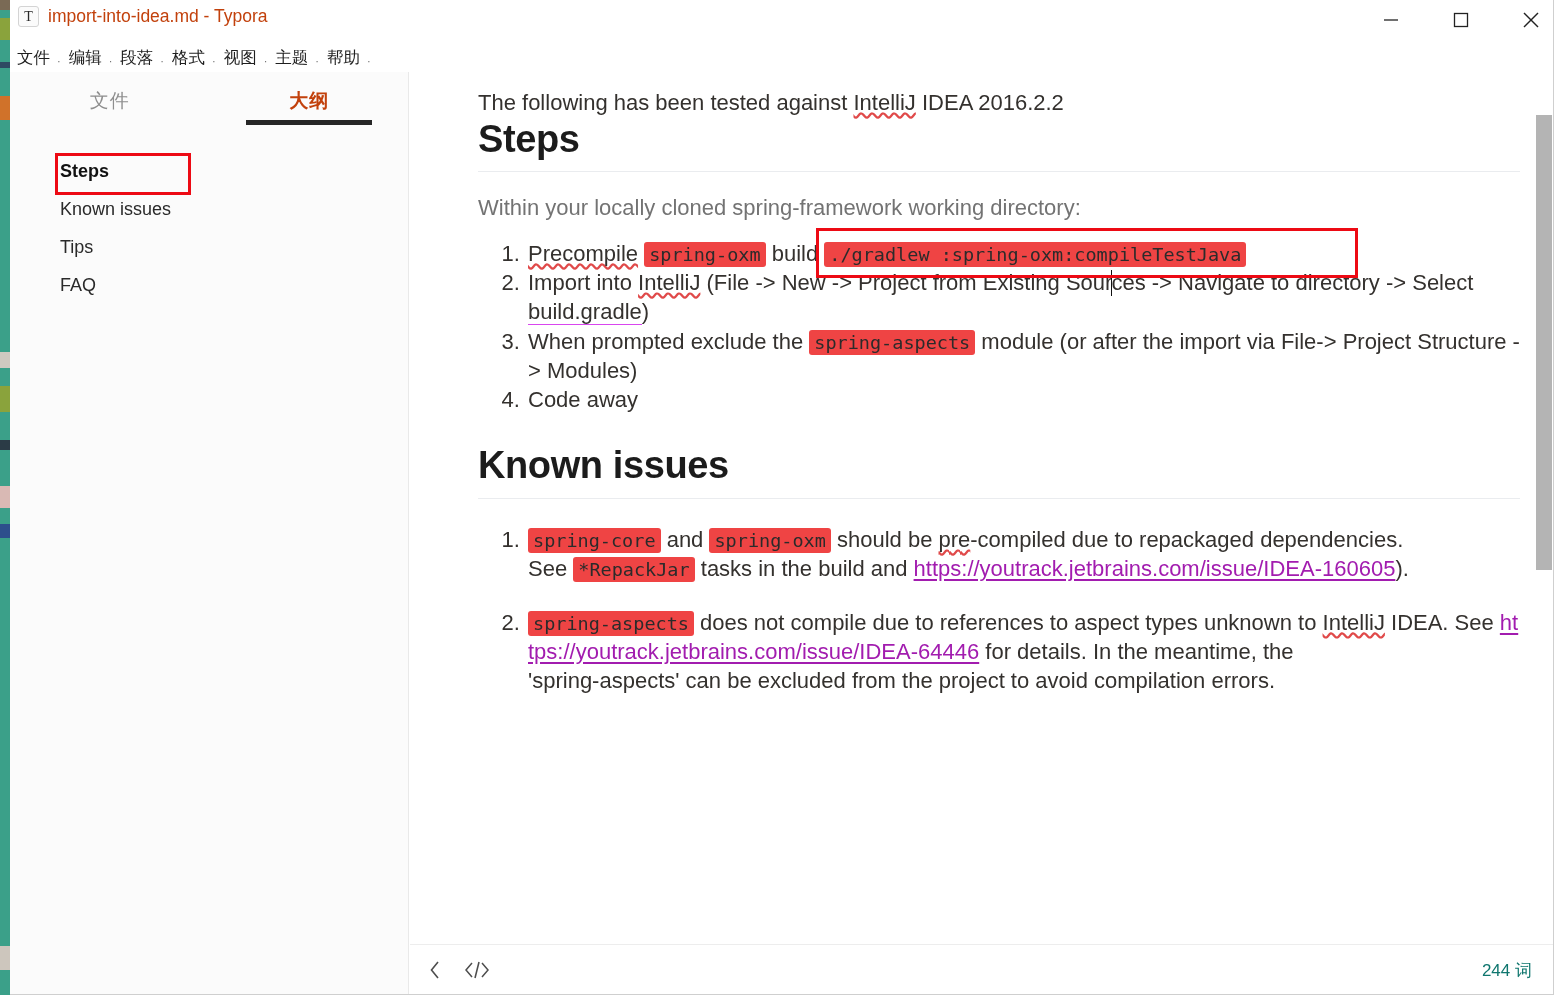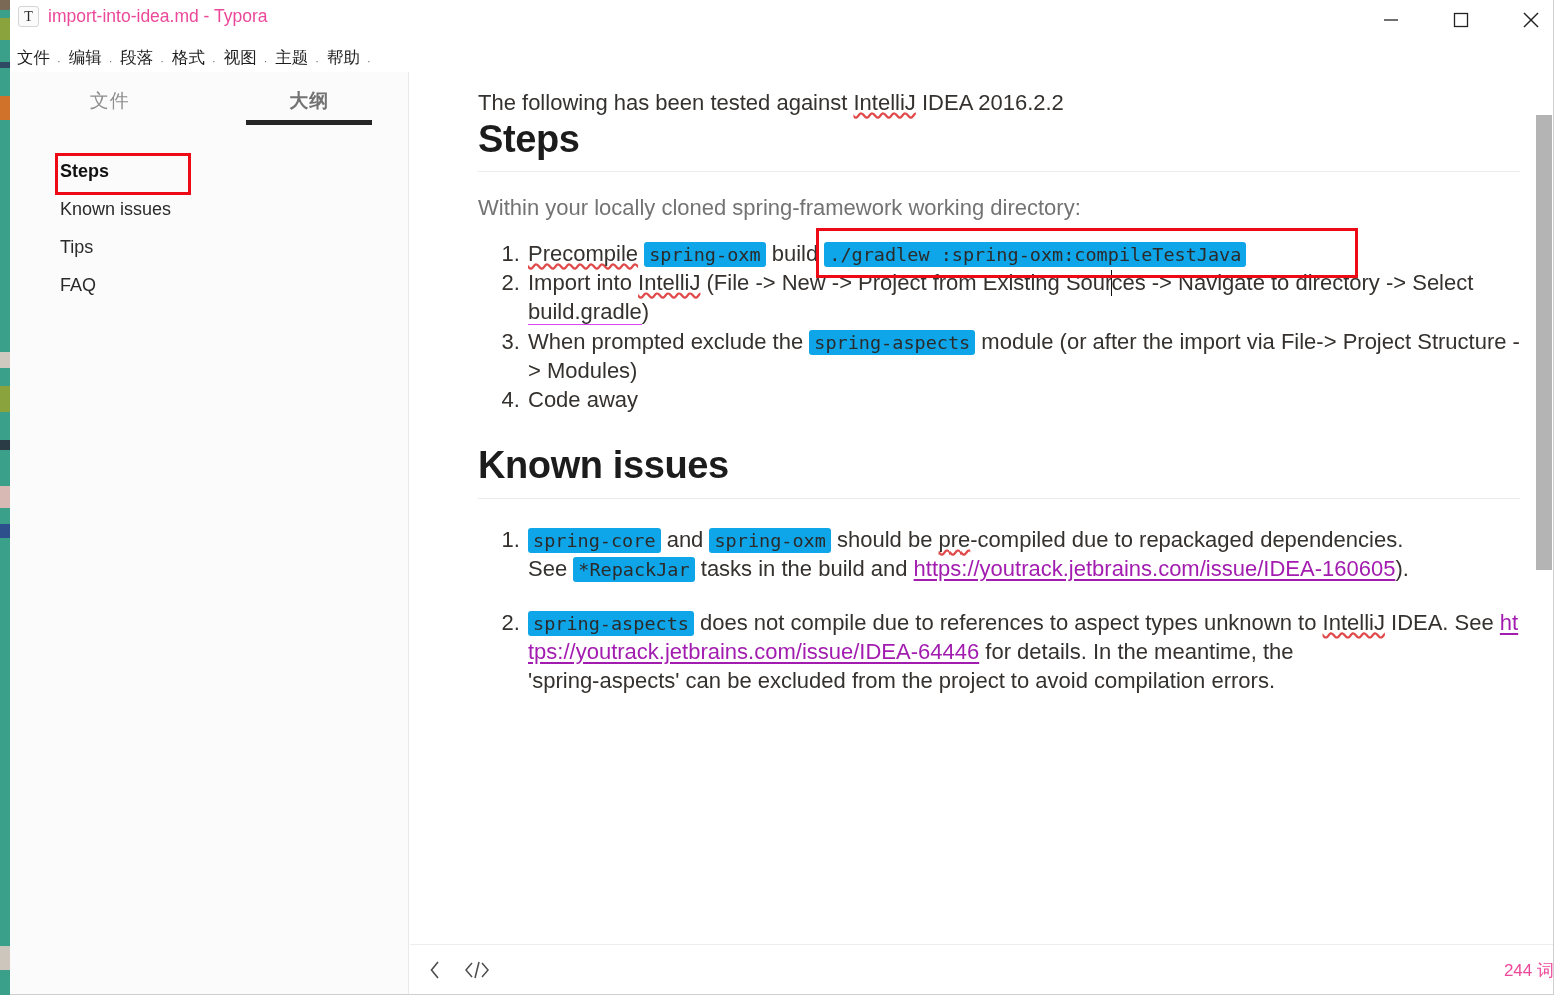--- a/index.html
+++ b/index.html
@@ -42,21 +42,21 @@
   }
   #app-icon {
     width: 21px; height: 21px;
     border: 1px solid #d4d4d4; border-radius: 3px;
     background: #fbfbfb;
     display: flex; align-items: center; justify-content: center;
     font-family: "Liberation Serif", serif;
     font-size: 14px; color: #2b2b2b;
   }
   #title-text {
-    font-size: 17.5px; color: #ec4899; white-space: nowrap;
+    font-size: 17.5px; color: #c2410c; white-space: nowrap;
     font-family: "Liberation Sans", sans-serif;
     text-align: center;
   }
   .wbtn {
     position: absolute; top: 0; width: 46px; height: 40px;
     display: flex; align-items: center; justify-content: center;
     background: transparent;
   }
   #btn-min { right: 140px; }
   #btn-max { right: 70px; }
@@ -90,21 +90,21 @@
     display: flex;
   }
   .side-tab {
     flex: 1; position: relative;
     display: flex; align-items: flex-start; justify-content: center;
     padding-top: 16px;
     font-size: 19px;
     letter-spacing: 1px;
   }
   .side-tab.inactive { color: #8e8e8e; font-weight: normal; }
-  .side-tab.active { color: #737373; font-weight: bold; font-family: Liberation Serif, serif; }
+  .side-tab.active { color: #c2410c; font-weight: bold; font-family: Liberation Serif, serif; }
   .side-tab.active .tab-underline {
     position: absolute; bottom: -3px; left: 50%; transform: translateX(-50%);
     width: 126px; height: 5px; background: #262626;
   }
 
   #outline-list {
     position: absolute; left: 0; top: 80px; width: 399px;
   }
   .outline-item {
     position: relative;
@@ -173,21 +173,21 @@
     line-height: 1.33;
     color: #34312e;
     margin-bottom: 18px;
     padding-left: 2px;
   }
   ol.doc-ol > li::marker { color: #34312e; }
 
   code.inline {
     font-family: "DejaVu Sans Mono", "Liberation Mono", monospace;
     font-size: 18.5px;
-    background: #0ea5e9;
+    background: #ef4444;
     border-radius: 3px;
     padding: 2px 5px;
     color: #2b2b2b;
     white-space: nowrap;
   }
 
   a.doc-link {
     color: #a21caf;
     text-decoration: underline;
     text-underline-offset: 3px;
@@ -229,21 +229,21 @@
 
   
   #statusbar {
     position: absolute; left: 400px; top: 944px;
     width: 1144px; height: 51px;
     background: #ffffff;
     border-top: 1px solid #ededed;
     display: flex; align-items: center;
   }
   #status-left { display: flex; align-items: center; gap: 22px; padding-left: 18px; }
-  #status-right { margin-left: auto; font-size: 17px; color: #ec4899; text-align: center; }
+  #status-right { margin-left: auto; padding-right: 22px; font-size: 17px; color: #0f766e; text-align: center; }
   .status-icon { color: #5a5a5a; display: flex; align-items: center; }
 
   
   #scroll-track {
     position: absolute; right: 0; top: 72px;
     width: 18px; height: 871px;
     background: transparent;
   }
   #scroll-thumb {
     position: absolute; right: 1px; top: 43px;

